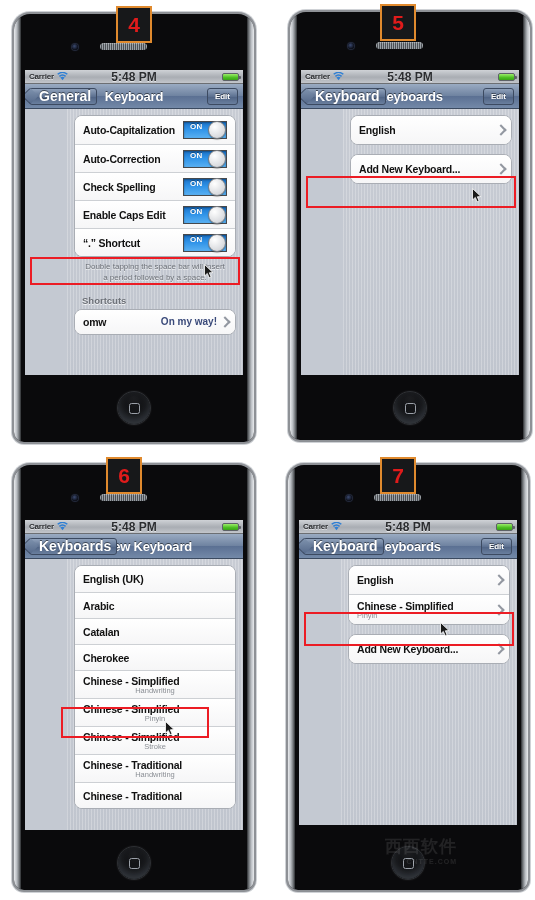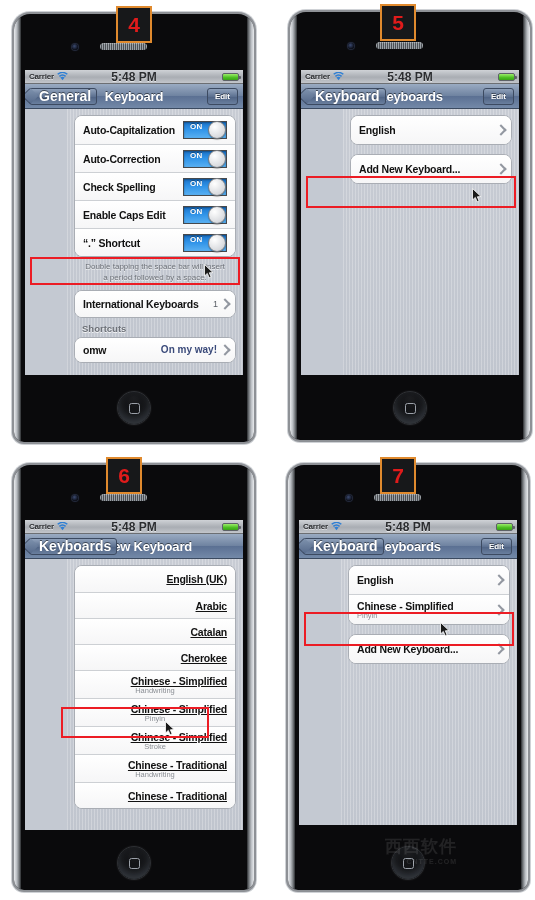--- a/index.html
+++ b/index.html
@@ -224,22 +224,21 @@
   .row:first-child { border-top: none; }
 
   .row-label {
     font-size: 10.5px;
     font-weight: bold;
     color: #111;
     letter-spacing: -.2px;
   }
   .row-label.center {
     width: 100%;
-    text-align: right;
-    text-decoration: underline;
+    text-align: left;
   }
   .row-sub {
     font-size: 7.5px;
     color: #8b8f95;
     text-align: center;
     margin-top: -1px;
   }
   .row-col {
     display: flex;
     flex-direction: column;
@@ -451,28 +450,20 @@
               <span class="spacer"></span>
               <div class="toggle">
                 <span class="toggle-text">ON</span>
                 <span class="toggle-knob"></span>
               </div>
             </div>
           </div>
 
           <div class="footnote">Double tapping the space bar will insert a period followed by a space.</div>
 
-          <div class="group">
-            <div class="row" style="min-height:26px;">
-              <span class="row-label">International Keyboards</span>
-              <span class="spacer"></span>
-              <span class="row-count">1</span>
-              <span class="chevron"></span>
-            </div>
-          </div>
 
           <div class="group-header">Shortcuts</div>
 
           <div class="group">
             <div class="row" style="min-height:24px;">
               <span class="row-label">omw</span>
               <span class="spacer"></span>
               <span class="row-value">On my way!</span>
               <span class="chevron"></span>
             </div>

